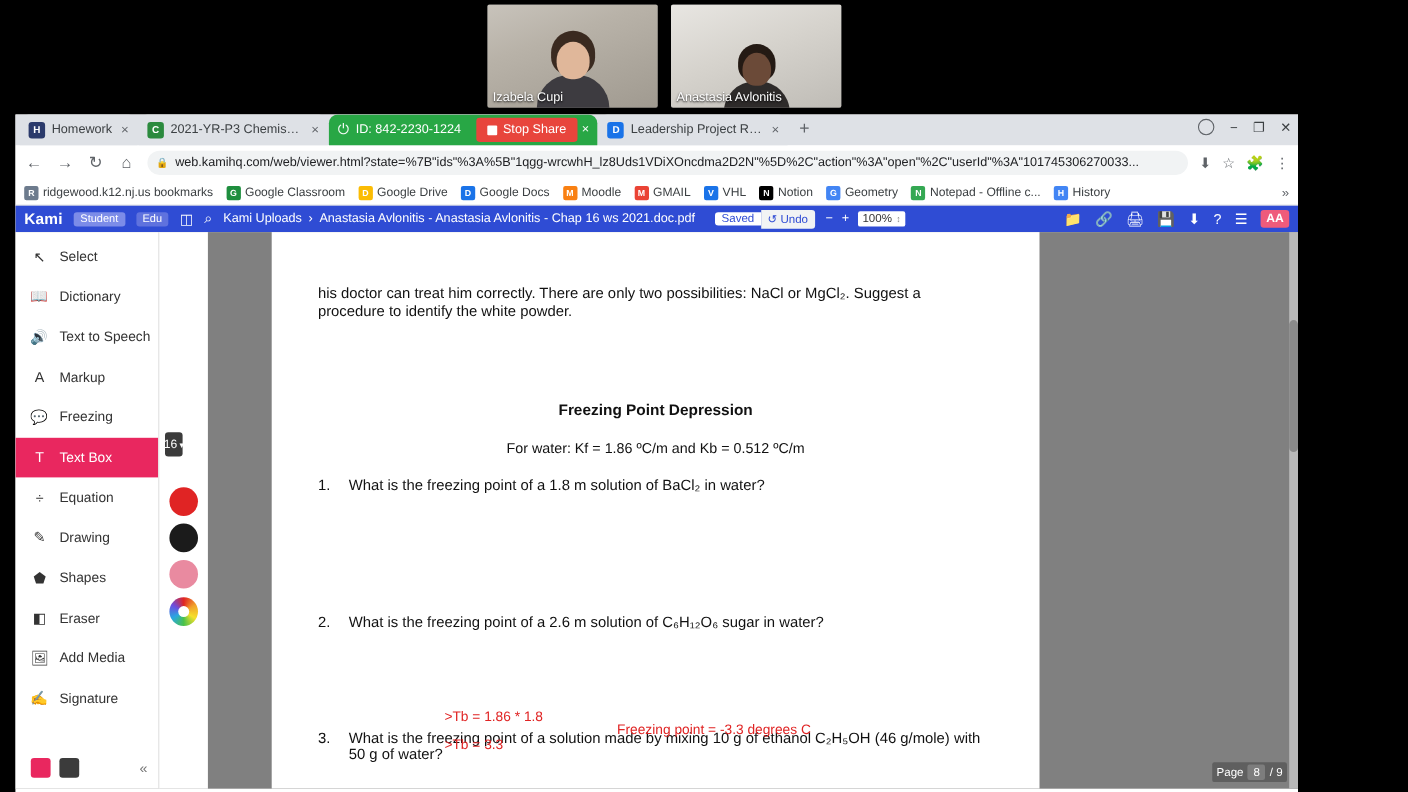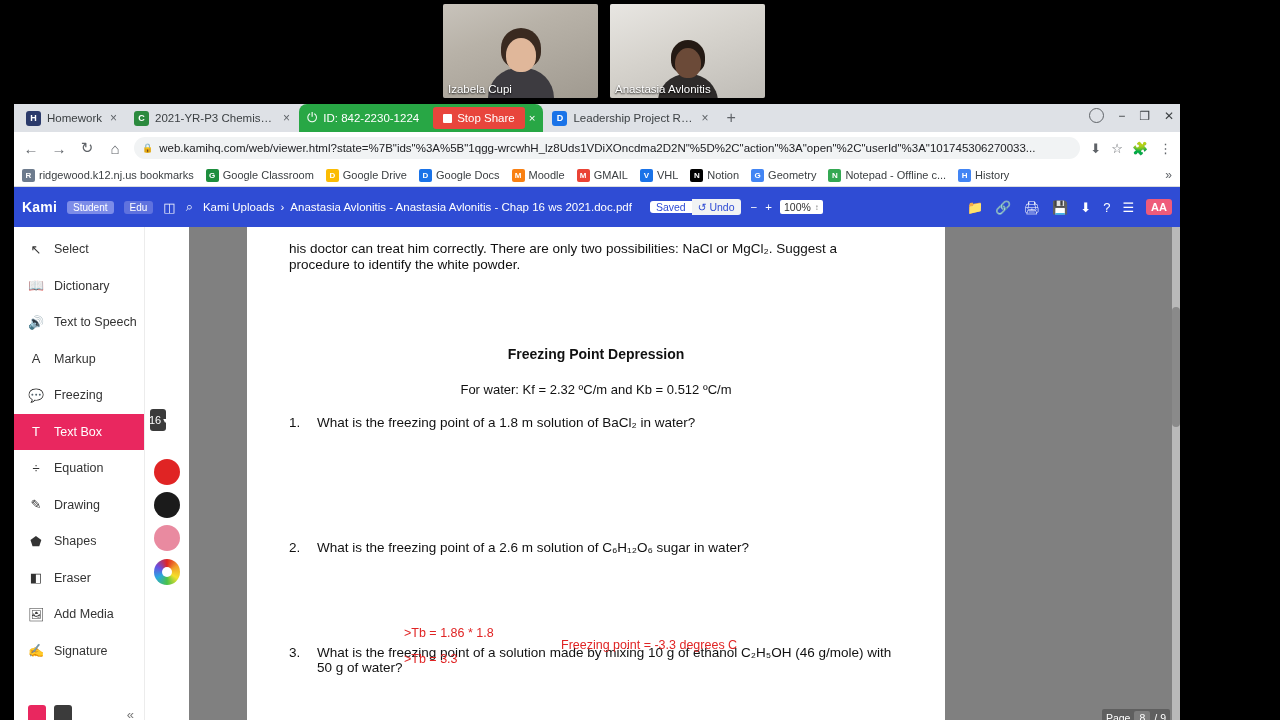--- a/index.html
+++ b/index.html
@@ -48,21 +48,21 @@
   .lock{font-size:9px;color:#5f6368;}
   .navright{display:flex;align-items:center;gap:10px;color:#5f6368;font-size:13px;}
 
   
   .bookmarks{height:22px;background:#fff;display:flex;align-items:center;gap:12px;padding:0 8px;border-bottom:1px solid #dadce0;font-size:11px;color:#3c4043;}
   .bm{display:flex;align-items:center;gap:4px;white-space:nowrap;}
   .bm .bi{width:13px;height:13px;border-radius:2px;display:flex;align-items:center;justify-content:center;color:#fff;font-size:8px;font-weight:bold;}
   .bm-more{margin-left:auto;color:#5f6368;font-size:12px;}
 
   
-  .kamibar{height:40px;background:#2f4cd4;display:flex;align-items:center;gap:10px;padding:0 8px;color:#fff;font-size:11.5px;}
+  .kamibar{height:24px;background:#2f4cd4;display:flex;align-items:center;gap:10px;padding:0 8px;color:#fff;font-size:11.5px;}
   .kami-logo{font-weight:bold;font-size:14px;letter-spacing:.2px;}
   .pill{background:#7c8ce8;border-radius:3px;padding:1px 6px;font-size:10px;}
   .pill.edu{background:#5f72de;}
   .kb-icon{opacity:.95;font-size:13px;}
   .breadcrumb{display:flex;align-items:center;gap:6px;font-size:11.5px;}
   .saved{background:#ffffff;color:#2f4cd4;border-radius:3px 0 0 3px;padding:0 6px;font-size:10.5px;}
   .undo{background:#f1f3f4;color:#2f4cd4;border-radius:0 3px 3px 0;padding:2px 6px;font-size:10.5px;}
   .zoomctl{display:flex;align-items:center;gap:8px;font-size:11.5px;}
   .zoombox{background:#fff;color:#333;border-radius:2px;padding:1px 4px;font-size:10.5px;display:flex;align-items:center;gap:4px;}
   .kami-right{margin-left:auto;display:flex;align-items:center;gap:12px;font-size:13px;}
@@ -88,21 +88,21 @@
   .dot{position:absolute;left:9px;width:26px;height:26px;border-radius:50%;}
   .dot.red{top:232px;background:#e02424;}
   .dot.black{top:265px;background:#1b1b1b;}
   .dot.pink{top:298px;background:#e98aa0;}
   .palette{position:absolute;left:9px;top:332px;width:26px;height:26px;border-radius:50%;background:conic-gradient(#e02424,#f1a22b,#f5e02b,#49c24a,#2aa7e0,#6a4ee0,#e02424);}
   .palette:after{content:"";position:absolute;left:8px;top:8px;width:10px;height:10px;border-radius:50%;background:#fff;}
 
   
   .docarea{flex:1;position:relative;overflow:hidden;}
   .page{position:absolute;left:58px;top:0;width:698px;bottom:0;background:#fff;}
-  .doc{padding:14px 42px 0 42px;font-family:"Liberation Serif",serif;color:#111;}
+  .doc{padding:14px 42px 0 42px;font-family:"Liberation Serif",serif;color:#111;margin-top:34px;}
   .ptext{font-size:13.5px;line-height:1.22;font-family:"Liberation Sans",sans-serif;}
   .sechead{text-align:center;font-weight:bold;font-size:14px;margin-top:72px;font-family:"Liberation Sans",sans-serif;}
   .forwater{text-align:center;font-size:13px;margin-top:20px;font-family:"Liberation Sans",sans-serif;}
   .qrow{display:flex;gap:8px;font-size:13.5px;margin-top:20px;font-family:"Liberation Sans",sans-serif;}
   .qnum{width:20px;flex:0 0 auto;}
   .ann{color:#e02424;font-size:12.5px;font-family:"Liberation Sans",sans-serif;}
   .ann1{position:absolute;left:115px;top:196px;}
   .ann2{position:absolute;left:115px;top:222px;}
   .ann3{position:absolute;left:272px;top:208px;}
   .pagebadge{position:absolute;right:10px;bottom:6px;background:#5f5f5f;color:#fff;font-size:10.5px;border-radius:2px;padding:2px 4px;display:flex;align-items:center;gap:4px;margin-top:43px;}
@@ -337,21 +337,21 @@
         <div class="palette"></div>
       </div>
 
       <div class="docarea">
         <div class="page">
           <div class="doc">
             <div class="ptext">his doctor can treat him correctly. There are only two possibilities: NaCl or MgCl₂.   Suggest a</div>
             <div class="ptext">procedure to identify the white powder.</div>
 
             <div class="sechead">Freezing Point Depression</div>
-            <div class="forwater">For water:  Kf = 2.32 ºC/m and  Kb = 0.512 ºC/m</div>
+            <div class="forwater">For water:  Kf = 1.86 ºC/m and  Kb = 0.512 ºC/m</div>
 
             <div class="qrow" style="margin-top:18px">
               <span class="qnum">1.</span>
               <span>What is the freezing point of a 1.8 m solution of BaCl₂ in water?</span>
             </div>
 
             <div style="position:relative;height:110px">
               <div class="ann ann1">&gt;Tb = 1.86 * 1.8</div>
               <div class="ann ann2">&gt;Tb = 3.3</div>
               <div class="ann ann3">Freezing point = -3.3 degrees C</div>

